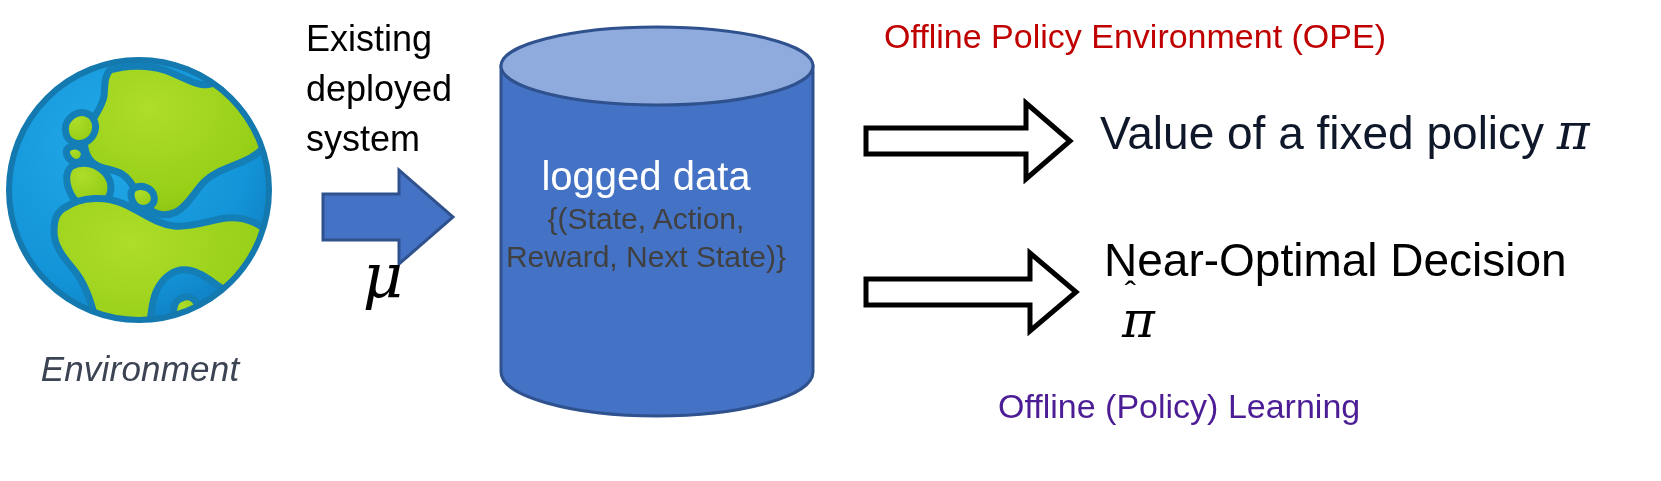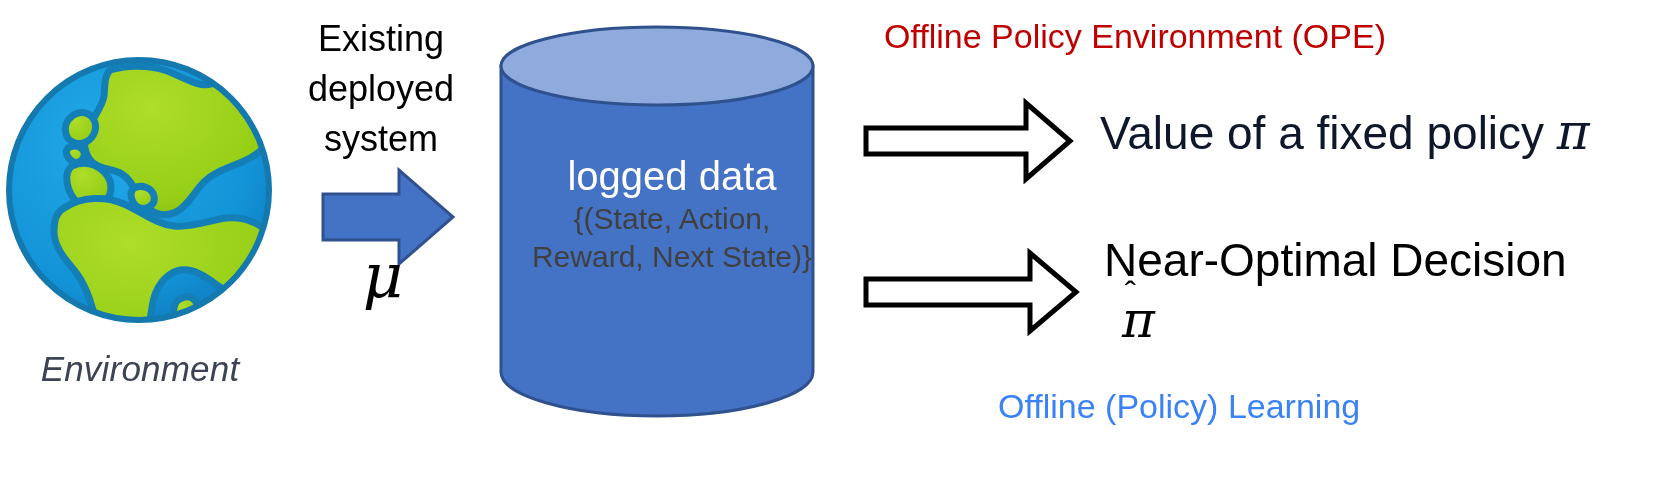--- a/index.html
+++ b/index.html
@@ -40,21 +40,21 @@
   }
 
   
   #existing-text {
     left: 306px;
     top: 14px;
     width: 150px;
     font-size: 36px;
     line-height: 50px;
     color: #000000;
-    text-align: center;
+    text-align: left;
   }
 
   
   #flow-arrow {
     left: 320px;
     top: 166px;
     width: 136px;
     height: 102px;
   }
   #flow-arrow svg { display: block; }
@@ -74,21 +74,21 @@
   
   #cylinder {
     left: 498px;
     top: 24px;
     width: 318px;
     height: 396px;
   }
   #cylinder svg { display: block; }
 
   #cylinder-labels {
-    left: 502px;
+    left: 476px;
     top: 152px;
     width: 340px;
     text-align: center;
     color: #ffffff;
     pointer-events: none;
   }
   #logged-data-title {
     font-size: 40px;
     line-height: 48px;
     color: #ffffff;
@@ -111,21 +111,21 @@
     font-size: 34px;
     line-height: 40px;
     color: #C00000;
     white-space: nowrap;
   }
   #opl-caption {
     left: 998px;
     top: 386px;
     font-size: 34px;
     line-height: 40px;
-    color: #3b82f6;
+    color: #4c1d95;
     white-space: nowrap;
   }
   #ope-result {
     left: 1100px;
     top: 104px;
     font-size: 46px;
     line-height: 56px;
     color: #0f172a;
     white-space: nowrap;
   }

